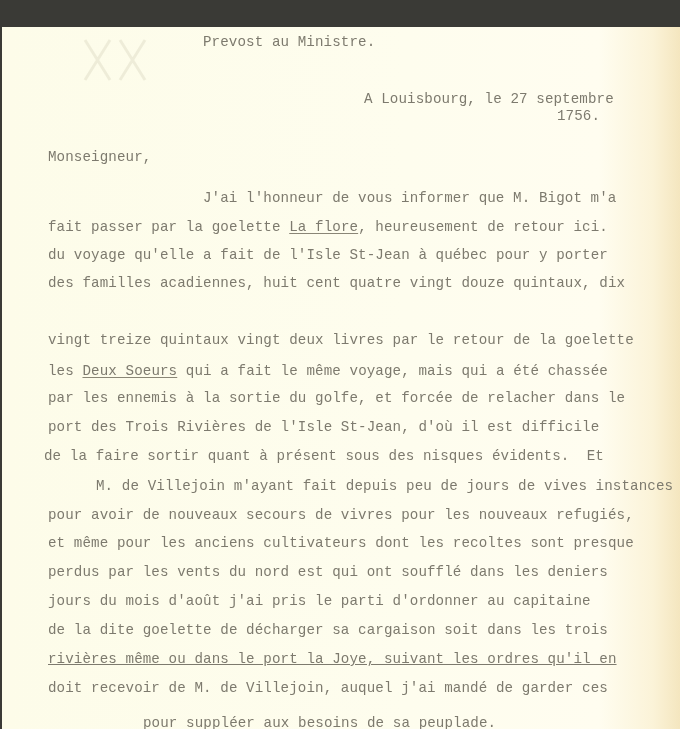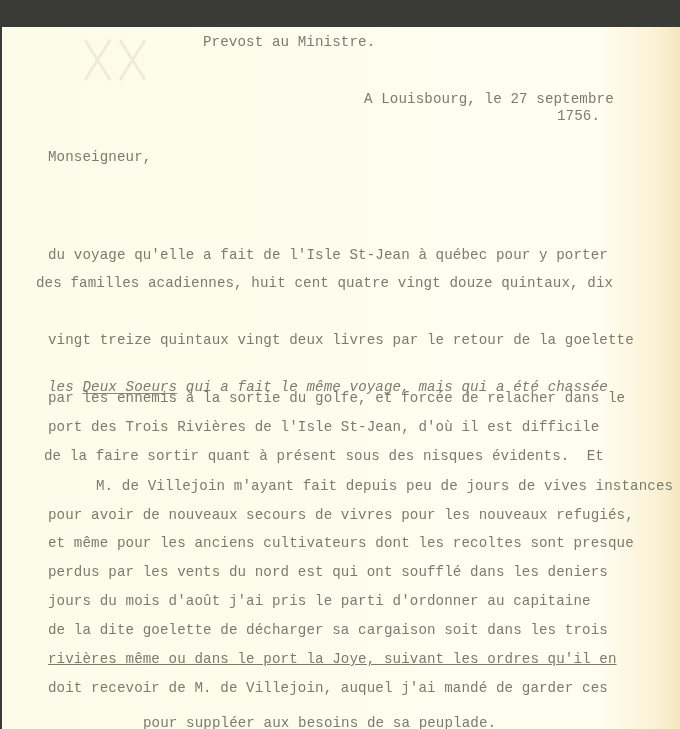--- a/index.html
+++ b/index.html
@@ -31,24 +31,26 @@
 <div class="page">
   <svg class="watermark" viewBox="0 0 70 50">
     <path d="M5 5 L30 45 M30 5 L5 45 M40 5 L65 45 M65 5 L40 45" stroke="#8a8060" stroke-width="3" fill="none"></path>
   </svg>
 
   <div class="line" style="left:201px;top:7px;">Prevost au Ministre.</div>
   <div class="line" style="left:362px;top:64px;">A Louisbourg, le 27 septembre</div>
   <div class="line" style="left:555px;top:81px;">1756.</div>
   <div class="line" style="left:46px;top:122px;">Monseigneur,</div>
 
+  <div class="line" style="left:201px;top:163px;"><span>J'ai l'honneur de vous informer que M. Bigot m'a</span></div>
+  <div class="line" style="left:46px;top:192px;"><span>fait passer par la goelette </span><span class="u">La flore</span><span>, heureusement de retour ici.</span></div>
   <div class="line" style="left:46px;top:220px;">du voyage qu'elle a fait de l'Isle St-Jean à québec pour y porter</div>
-  <div class="line" style="left:34px;top:248px;">des familles acadiennes, huit cent quatre vingt douze quintaux, dix</div>
+  <div class="line" style="left:46px;top:248px;">des familles acadiennes, huit cent quatre vingt douze quintaux, dix</div>
   <div class="line" style="left:46px;top:305px;text-align:right;">vingt treize quintaux vingt deux livres par le retour de la goelette</div>
-  <div class="line" style="left:46px;top:352px;font-style:italic;"><span>les </span><span class="u">Deux Soeurs</span><span> qui a fait le même voyage, mais qui a été chassée</span></div>
+  <div class="line" style="left:46px;top:336px;"><span>les </span><span class="u">Deux Soeurs</span><span> qui a fait le même voyage, mais qui a été chassée</span></div>
   <div class="line" style="left:46px;top:363px;">par les ennemis à la sortie du golfe, et forcée de relacher dans le</div>
   <div class="line" style="left:46px;top:392px;">port des Trois Rivières de l'Isle St-Jean, d'où il est difficile</div>
   <div class="line" style="left:42px;top:421px;">de la faire sortir quant à présent sous des nisques évidents.  Et</div>
   <div class="line" style="left:46px;top:451px;padding-left:48px;">M. de Villejoin m'ayant fait depuis peu de jours de vives instances</div>
   <div class="line" style="left:46px;top:480px;">pour avoir de nouveaux secours de vivres pour les nouveaux refugiés,</div>
   <div class="line" style="left:46px;top:508px;">et même pour les anciens cultivateurs dont les recoltes sont presque</div>
   <div class="line" style="left:46px;top:537px;">perdus par les vents du nord est qui ont soufflé dans les deniers</div>
   <div class="line" style="left:46px;top:566px;">jours du mois d'août j'ai pris le parti d'ordonner au capitaine</div>
   <div class="line" style="left:46px;top:595px;">de la dite goelette de décharger sa cargaison soit dans les trois</div>
   <div class="line" style="left:46px;top:624px;text-decoration:underline;">rivières même ou dans le port la Joye, suivant les ordres qu'il en</div>

